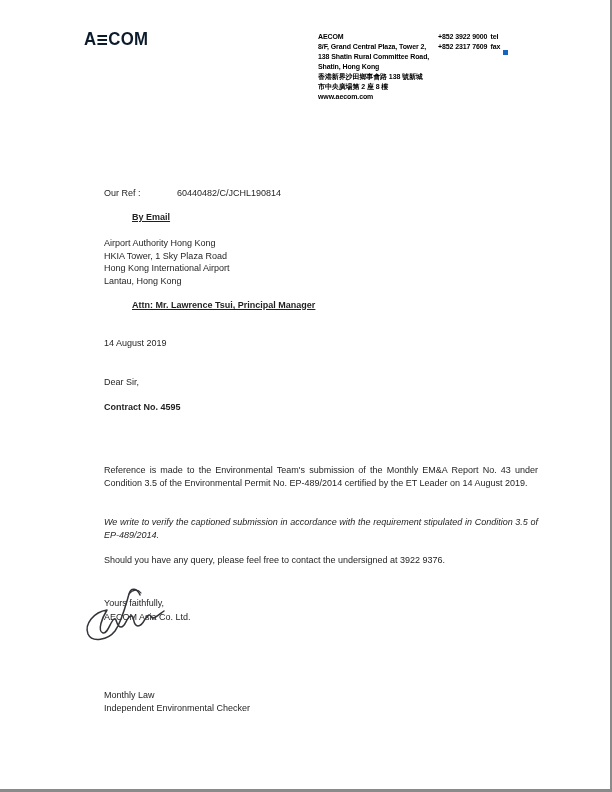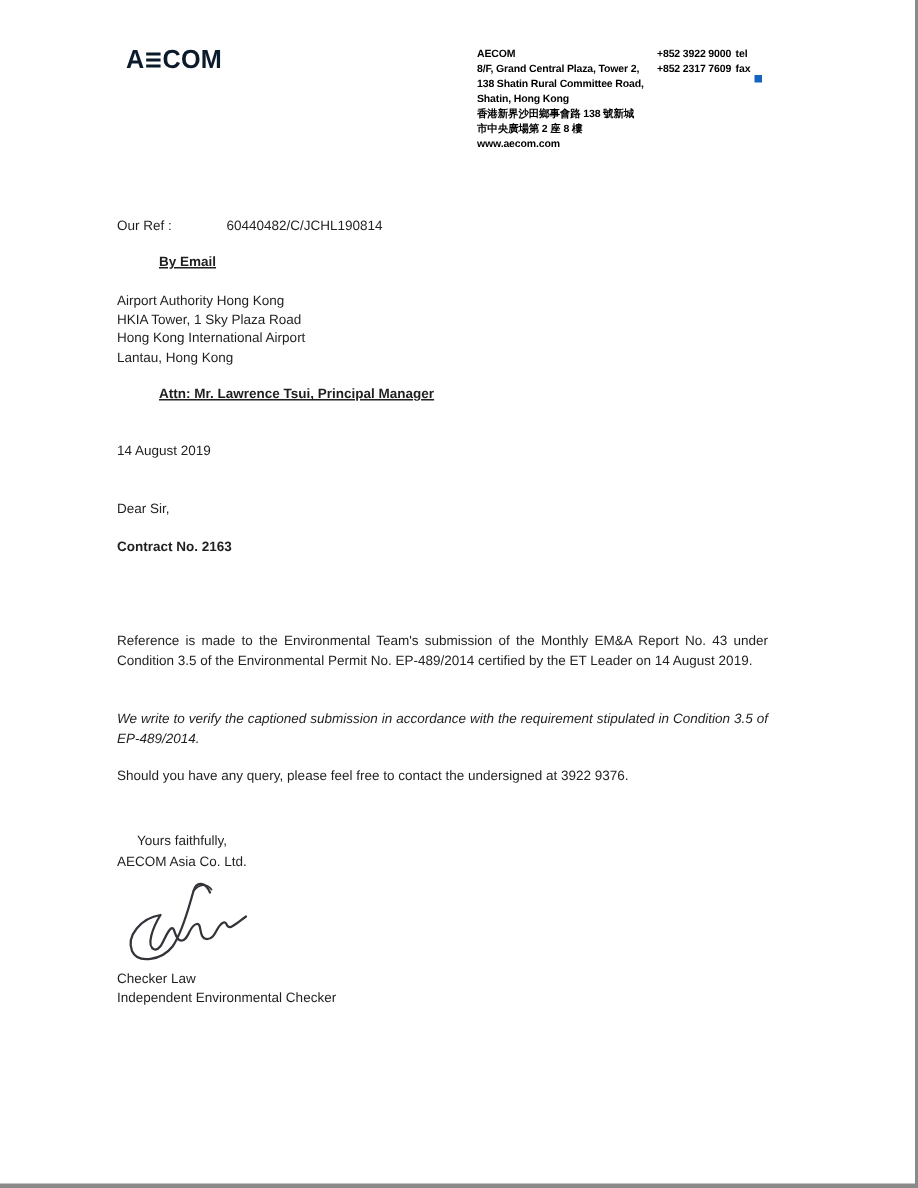--- a/index.html
+++ b/index.html
@@ -62,42 +62,42 @@
   }
   .lh-phones .suffix { margin-left: 3px; }
   .blue-mark {
     position: absolute;
     left: 503px; top: 50px;
     width: 5px; height: 5px;
     background: #1565c0;
   }
 
   
-  .txt { position: absolute; left: 78px; font-size: 9px; line-height: 13px; }
+  .txt { position: absolute; left: 104px; font-size: 9px; line-height: 13px; margin-top: 43px; }
   .bold { font-weight: 700; }
   .ul { text-decoration: underline; padding-left: 28px; }
 
   .ref-line { top: 144px; }
   .ref-line .ref-label { display: inline-block; width: 73px; }
 
   .by-email { top: 168px; }
 
   .recipient { top: 194px; line-height: 12.6px; }
   .attn { top: 256px; }
   .date-line { top: 294px; }
   .salutation { top: 333px; }
   .contract { top: 358px; line-height: 13.5px; }
   .subject { top: 397px; }
 
   .para { width: 434px; text-align: justify; }
   .para-1 { top: 421px; }
   .para-2 { top: 473px; font-style: italic; }
   .para-3 { top: 511px; }
 
-  .closing { top: 554px; line-height: 13.5px; text-align: center; }
+  .closing { top: 554px; line-height: 13.5px; }
 
   .signature {
     position: absolute;
     left: 80px; top: 584px;
     width: 100px; height: 64px;
   }
 
   .signer { top: 646px; line-height: 12.8px; }
 </style>
 </head>
@@ -145,36 +145,36 @@
     <div>Lantau, Hong Kong</div>
   </div>
 
   <div class="txt attn bold ul">Attn: Mr. Lawrence Tsui, Principal Manager</div>
 
   <div class="txt date-line">14 August 2019</div>
 
   <div class="txt salutation">Dear Sir,</div>
 
   <div class="txt contract bold">
-    <div>Contract No. 2163</div>
+    <div>Contract No. 4595</div>
   </div>
 
 
   <p class="txt para para-1">Reference is made to the Environmental Team's submission of the Monthly EM&amp;A Report No. 43 under Condition 3.5 of the Environmental Permit No. EP-489/2014 certified by the ET Leader on 14 August 2019.</p>
   <p class="txt para para-2">We write to verify the captioned submission in accordance with the requirement stipulated in Condition 3.5 of EP-489/2014.</p>
   <p class="txt para para-3">Should you have any query, please feel free to contact the undersigned at 3922 9376.</p>
 
   <div class="txt closing">
     <div>Yours faithfully,</div>
     <div>AECOM Asia Co. Ltd.</div>
   </div>
 
   <svg class="signature" viewBox="0 0 100 62" xmlns="http://www.w3.org/2000/svg">
     <path d="M60,10 C57,3 51,2 49,9 C46,19 42,36 35,46 C28,55 12,58 8,49 C4,39 14,27 27,25 C22,33 17,46 23,48 C28,49 30,37 34,34 C37,32 36,42 41,42 C46,42 46,32 51,31 C55,30 52,41 58,41 C64,41 64,32 69,30 C72,29 70,34 74,33 C78,31 81,28 84,26" fill="none" stroke="#33333a" stroke-width="1.5" stroke-linecap="round" stroke-linejoin="round"></path>
     <path d="M49,9 C53,4 58,4 61,8" fill="none" stroke="#33333a" stroke-width="1.2" stroke-linecap="round"></path>
   </svg>
 
   <div class="txt signer">
-    <div>Checker Law</div>
+    <div>Monthly Law</div>
     <div>Independent Environmental Checker</div>
   </div>
 
 </div>
 
 </body></html>

